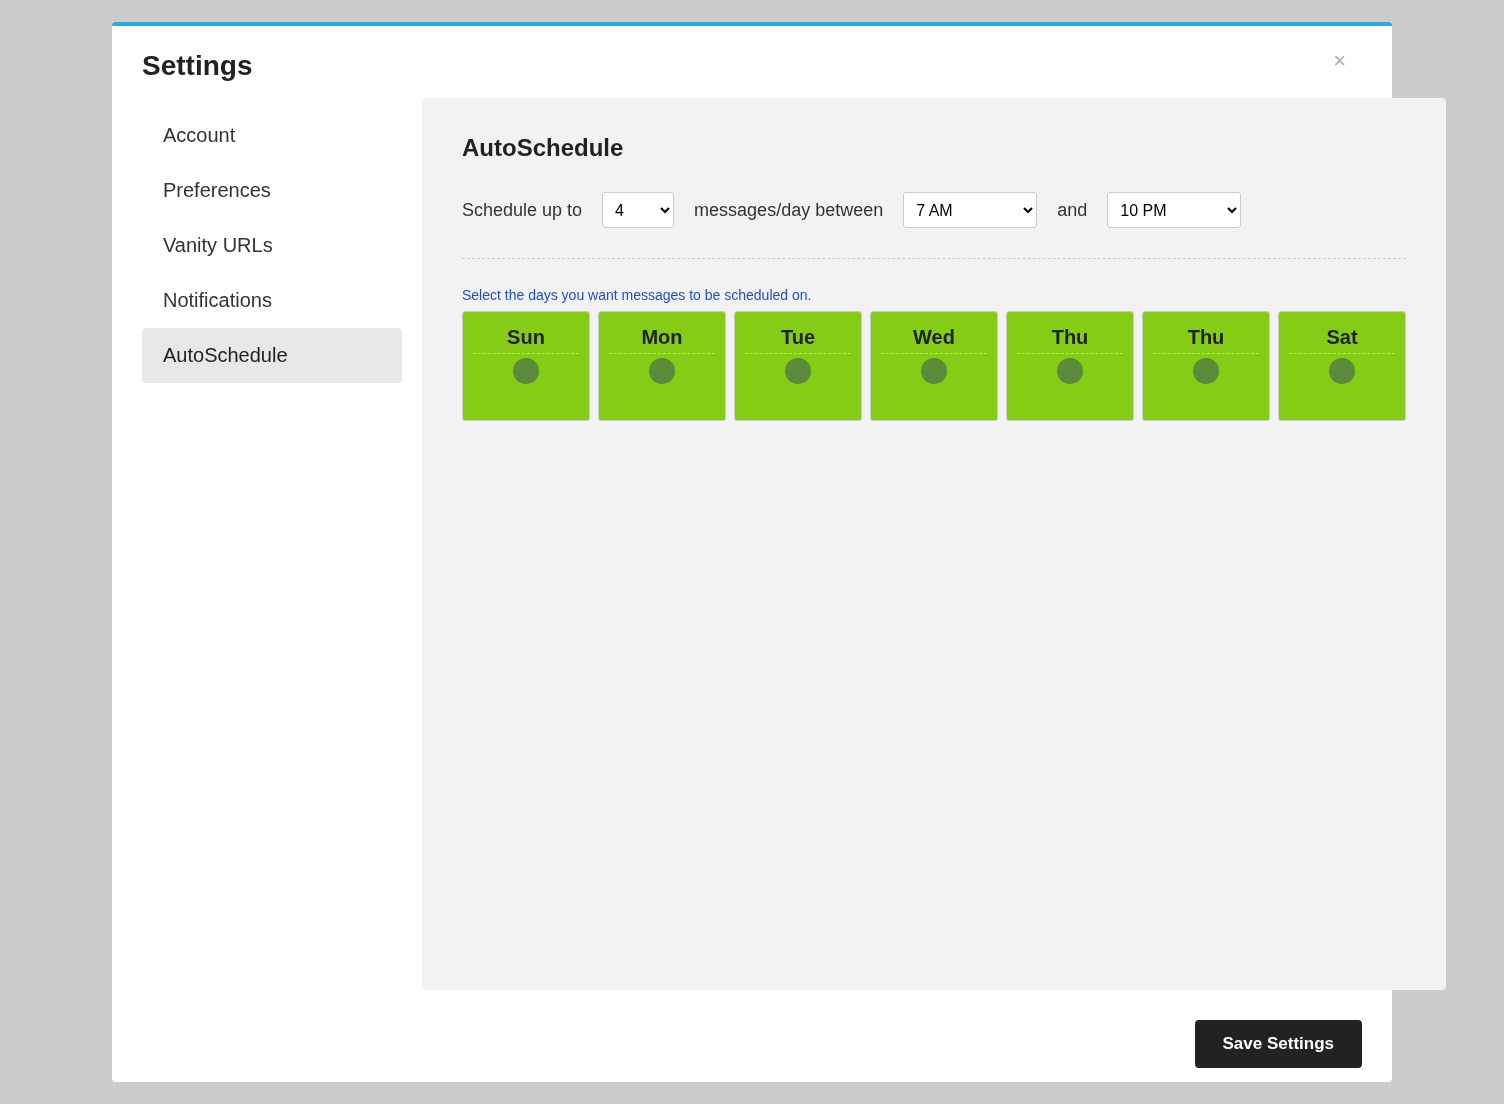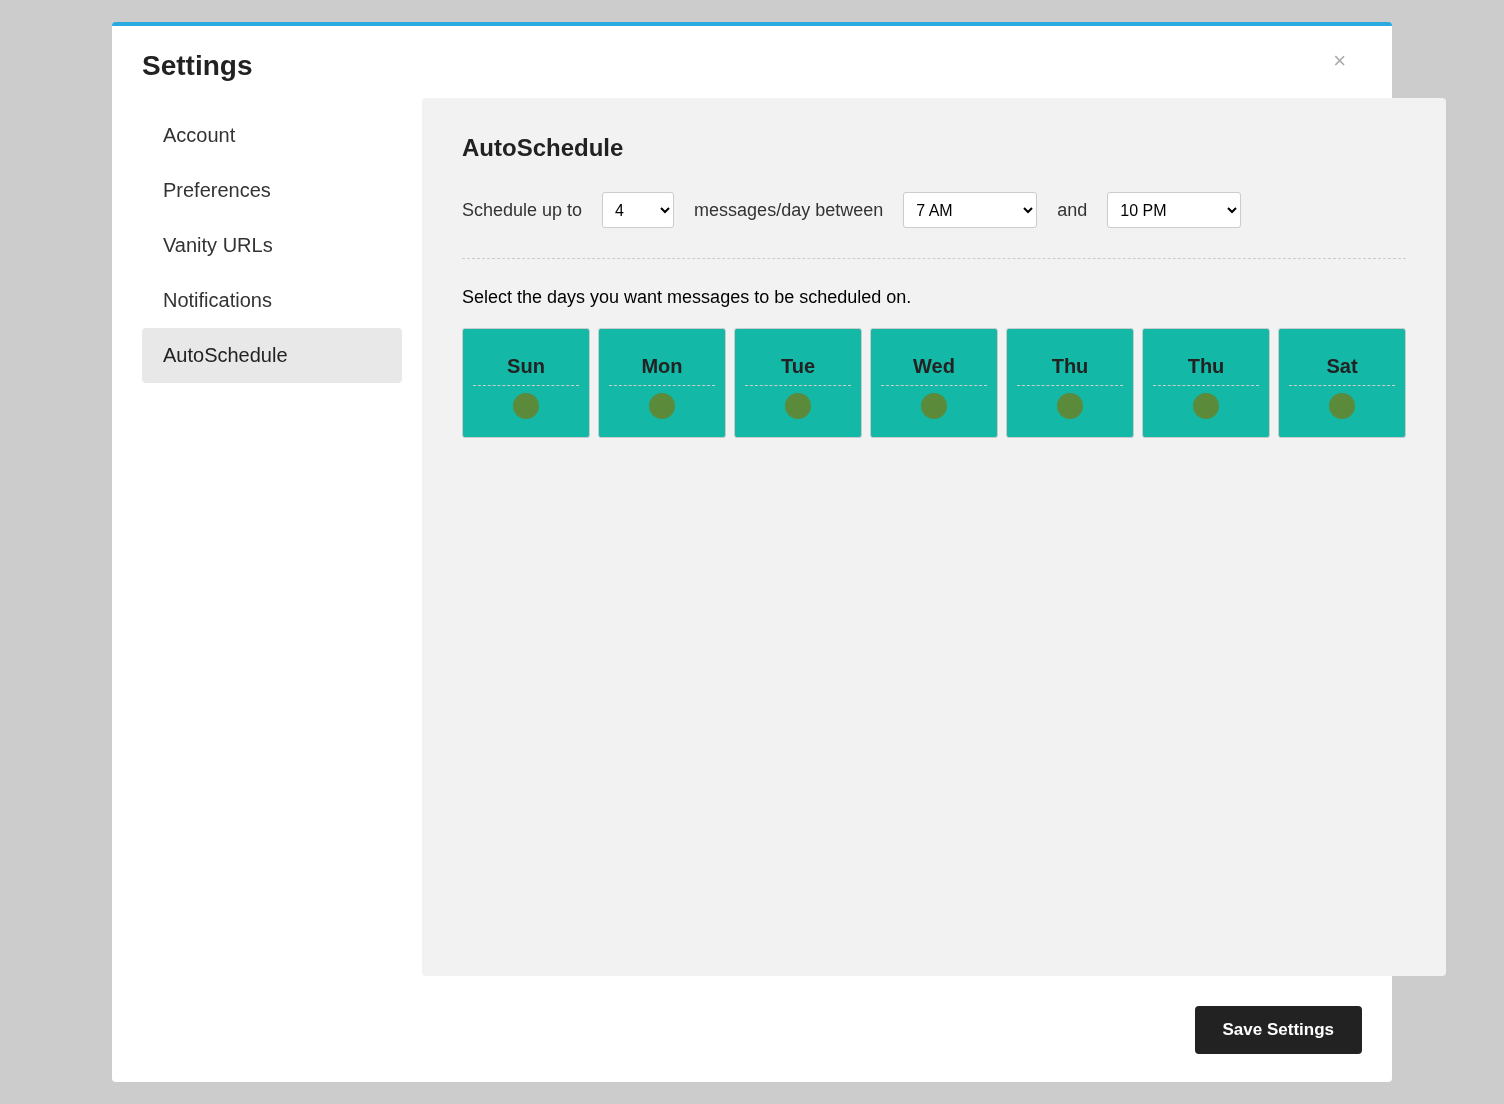--- a/index.html
+++ b/index.html
@@ -105,39 +105,38 @@
     }
     .schedule-select.medium {
       width: 134px;
     }
     .divider {
       border: none;
       border-top: 1px dashed #ccc;
       margin: 0 0 28px 0;
     }
     .days-label {
-      font-size: 18px;
-      color: #000000;
-      margin-bottom: 20px;
+      font-size: 14px;
+      color: #1d4ed8;
+      margin-bottom: 8px;
     }
     .days-grid {
       display: flex;
       gap: 8px;
     }
     .day-card {
-      background: #14b8a6;
+      background: #84cc16;
       border: 1px solid #ccc;
       border-radius: 3px;
       width: 128px;
       height: 110px;
       display: flex;
       flex-direction: column;
       align-items: center;
-      justify-content: space-between;
-      padding: 26px 10px 18px 10px;
+      padding: 14px 10px 18px 10px;
       cursor: pointer;
     }
     .day-name {
       font-size: 20px;
       font-weight: 700;
       color: #222;
     }
     .day-divider {
       border: none;
       border-top: 1px dashed #ccc;
@@ -146,21 +145,21 @@
     }
     .day-dot {
       width: 26px;
       height: 26px;
       border-radius: 50%;
       background: #5a8a3a;
     }
     .modal-footer {
       display: flex;
       justify-content: flex-end;
-      padding: 0 30px 28px 30px;
+      padding: 0 30px 14px 30px;
     }
     .save-btn {
       background: #222;
       color: #fff;
       border: none;
       padding: 14px 28px;
       font-size: 17px;
       font-weight: 600;
       border-radius: 4px;
       cursor: pointer;

